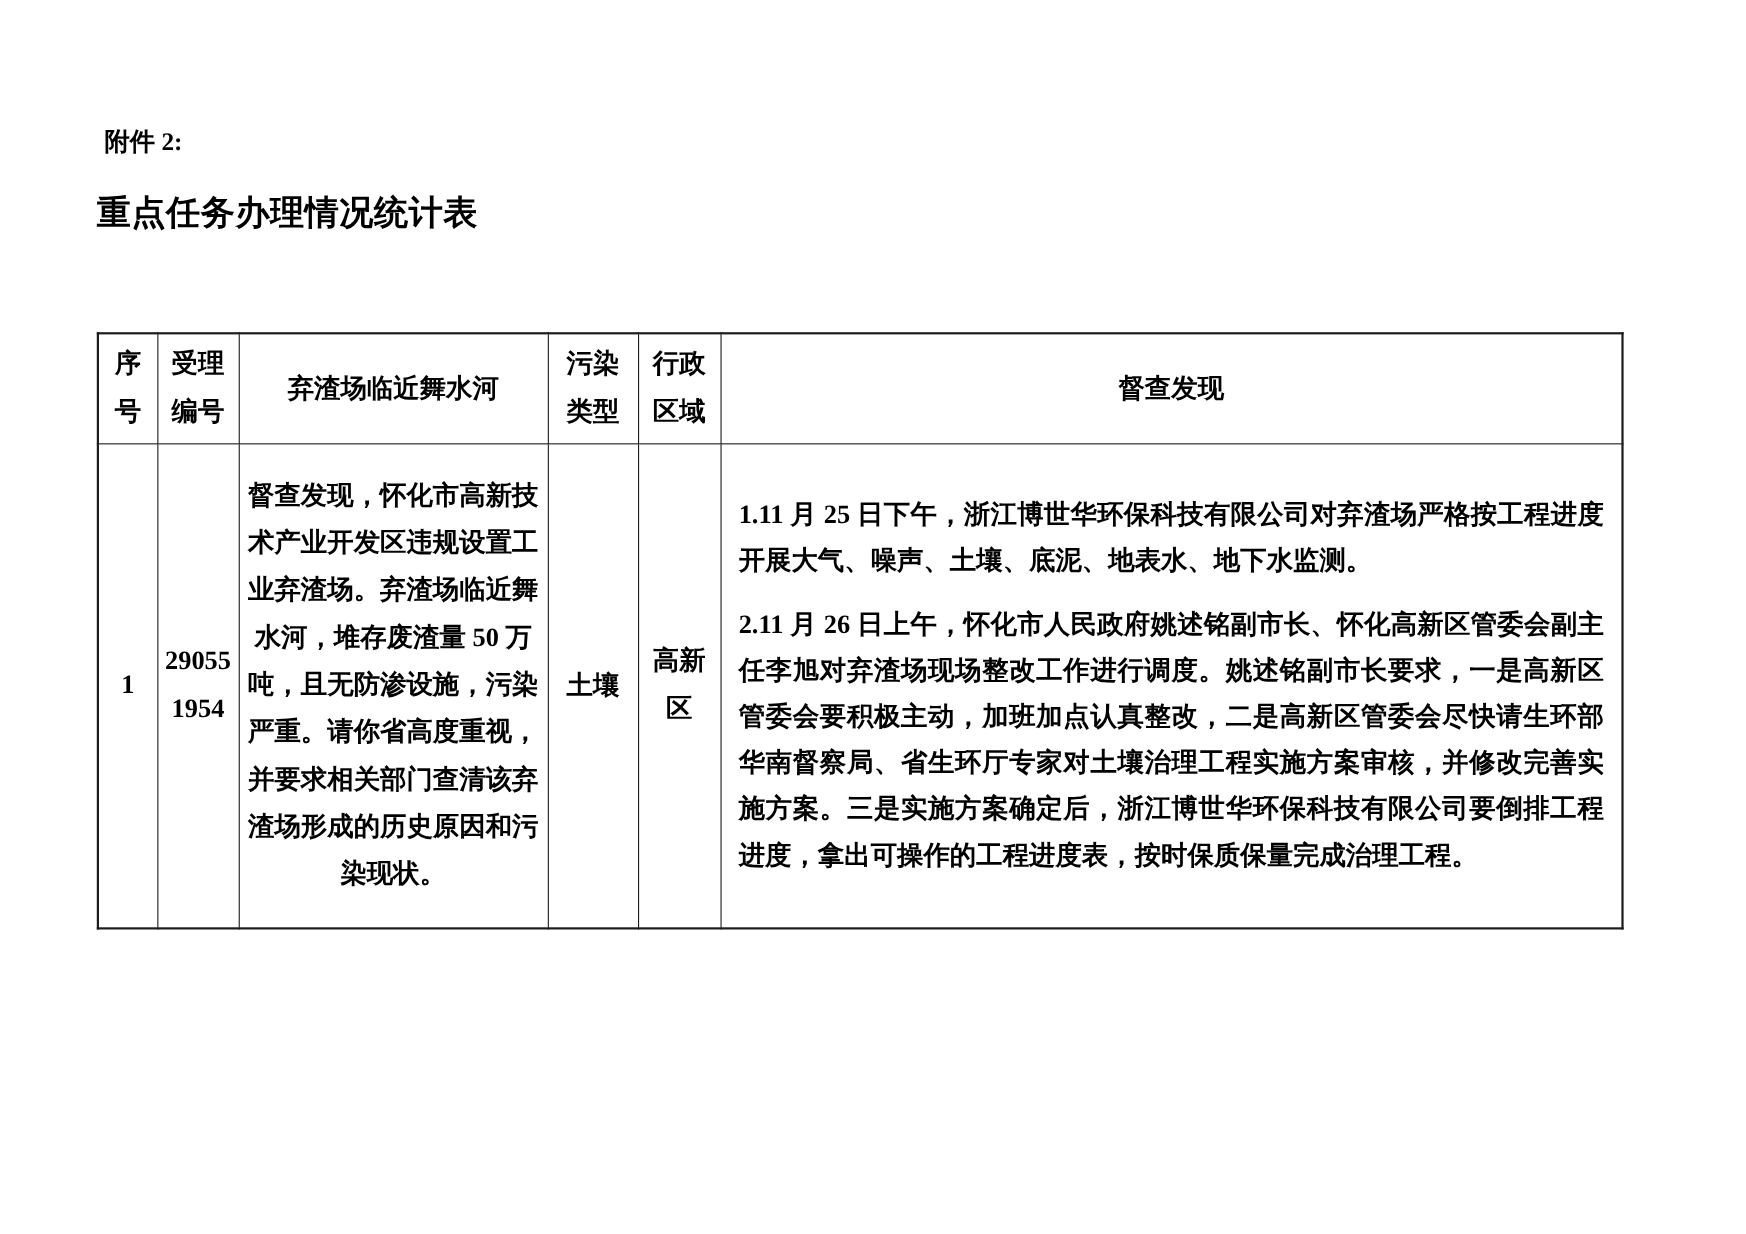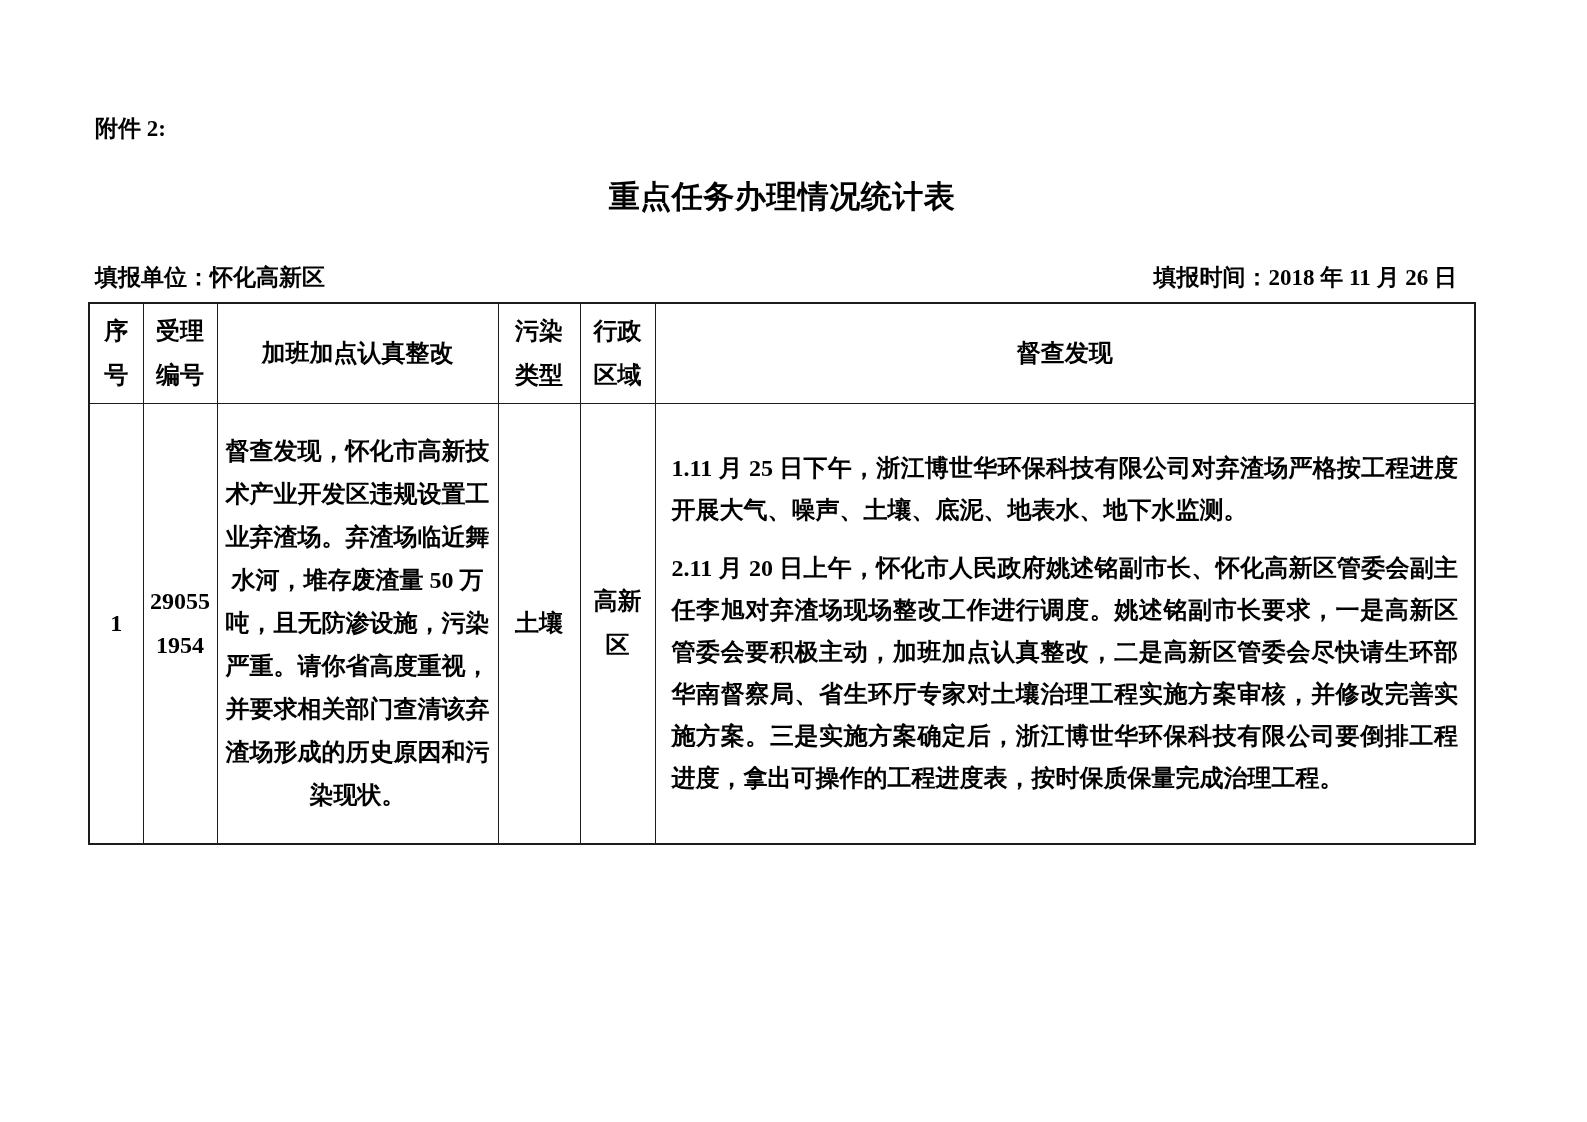--- a/index.html
+++ b/index.html
@@ -27,25 +27,25 @@
     font-size: 23px;
     font-weight: bold;
     line-height: 32px;
   }
   .doc-title {
     position: absolute;
     left: 88px;
     top: 176px;
     width: 1388px;
     margin: 0;
-    text-align: center;
     font-size: 31px;
     font-weight: bold;
     line-height: 42px;
     letter-spacing: 0.5px;
+    font-family: Liberation Mono, monospace;
   }
   .meta-row {
     position: absolute;
     left: 95px;
     top: 262px;
     width: 1362px;
     display: flex;
     justify-content: space-between;
     font-size: 23px;
     font-weight: bold;
@@ -93,45 +93,41 @@
 </style>
 </head>
 <body>
 
 <div class="page">
 
   <div class="attachment">附件 2:</div>
 
   <h1 class="doc-title">重点任务办理情况统计表</h1>
 
-  <div class="meta-row">
-    <span>填报单位：怀化高新区</span>
-    <span>填报时间：2018 年 11 月 26 日</span>
-  </div>
 
   <table class="stats">
     <colgroup>
       <col style="width:54px">
       <col style="width:74px">
       <col style="width:281px">
       <col style="width:82px">
       <col style="width:75px">
       <col>
     </colgroup>
     <thead>
       <tr>
         <th>
           <span class="hl">序</span>
           <span class="hl">号</span>
         </th>
         <th>
           <span class="hl">受理</span>
           <span class="hl">编号</span>
         </th>
-        <th>加班加点认真整改</th>
+        <th>弃渣场临近舞水河</th>
         <th>
           <span class="hl">污染</span>
           <span class="hl">类型</span>
         </th>
         <th>
           <span class="hl">行政</span>
           <span class="hl">区域</span>
         </th>
         <th>督查发现</th>
       </tr>
@@ -144,19 +140,19 @@
           <span class="ln">1954</span>
         </td>
         <td class="cell-issue">督查发现，怀化市高新技术产业开发区违规设置工业弃渣场。弃渣场临近舞水河，堆存废渣量 50 万吨，且无防渗设施，污染严重。请你省高度重视，并要求相关部门查清该弃渣场形成的历史原因和污染现状。</td>
         <td>土壤</td>
         <td>
           <span class="ln">高新</span>
           <span class="ln">区</span>
         </td>
         <td class="cell-progress">
           <p>1.11 月 25 日下午，浙江博世华环保科技有限公司对弃渣场严格按工程进度开展大气、噪声、土壤、底泥、地表水、地下水监测。</p>
-          <p>2.11 月 20 日上午，怀化市人民政府姚述铭副市长、怀化高新区管委会副主任李旭对弃渣场现场整改工作进行调度。姚述铭副市长要求，一是高新区管委会要积极主动，加班加点认真整改，二是高新区管委会尽快请生环部华南督察局、省生环厅专家对土壤治理工程实施方案审核，并修改完善实施方案。三是实施方案确定后，浙江博世华环保科技有限公司要倒排工程进度，拿出可操作的工程进度表，按时保质保量完成治理工程。</p>
+          <p>2.11 月 26 日上午，怀化市人民政府姚述铭副市长、怀化高新区管委会副主任李旭对弃渣场现场整改工作进行调度。姚述铭副市长要求，一是高新区管委会要积极主动，加班加点认真整改，二是高新区管委会尽快请生环部华南督察局、省生环厅专家对土壤治理工程实施方案审核，并修改完善实施方案。三是实施方案确定后，浙江博世华环保科技有限公司要倒排工程进度，拿出可操作的工程进度表，按时保质保量完成治理工程。</p>
         </td>
       </tr>
     </tbody>
   </table>
 
 </div>
 
 </body></html>

